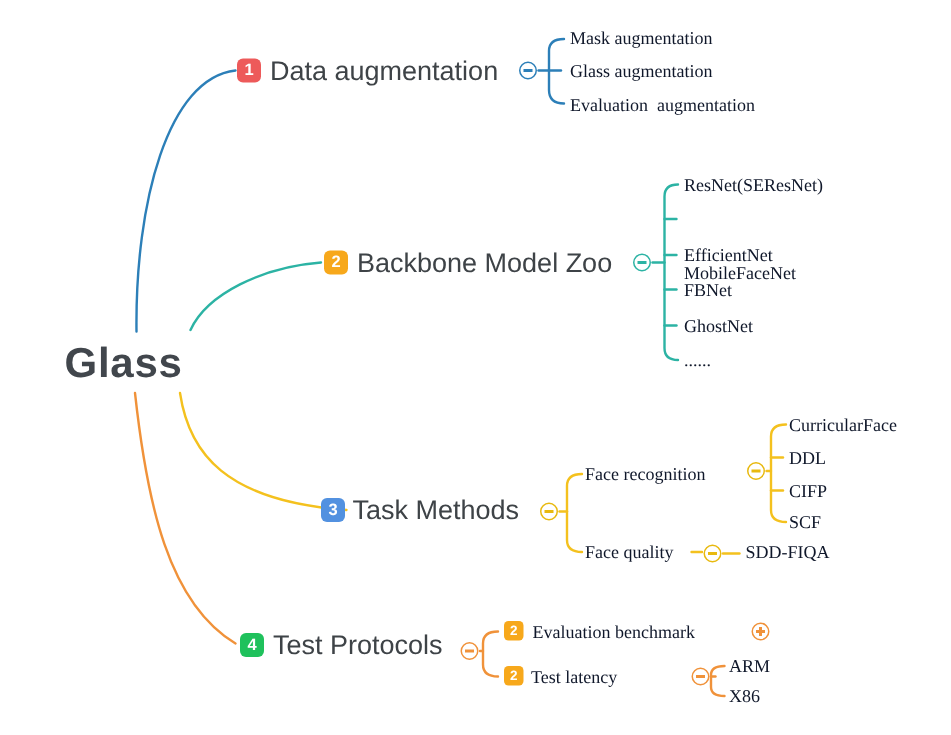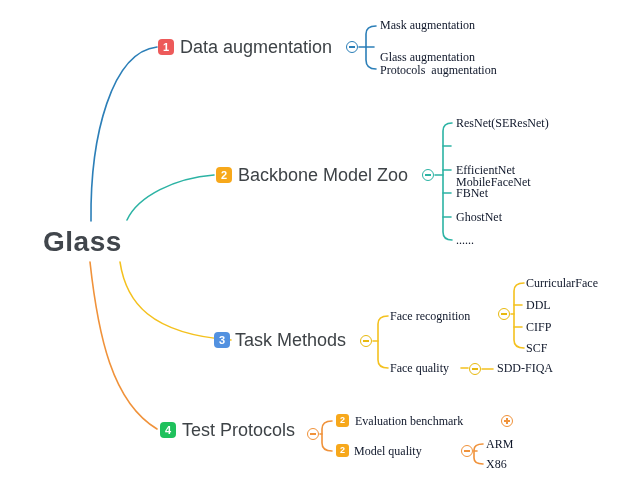--- a/index.html
+++ b/index.html
@@ -78,22 +78,22 @@
     <path class="c-orange" d="M 474 451 H 477"></path>
     <path class="c-orange" d="M 483 444 Q 474 444 474 450 V 458 Q 474 464 483 464"></path>
   </svg>
 
   <div class="node root-label" style="left:43px;top:229px;">Glass</div>
 
   <div class="badge bg-red" style="left:158px;top:39px;">1</div>
   <div class="node main-label" style="left:180px;top:36px;">Data augmentation</div>
   <div class="toggle t-blue" style="left:346px;top:41px;"></div>
   <div class="node child-label" style="left:380px;top:17px;">Mask augmentation</div>
-  <div class="node child-label" style="left:380px;top:39px;margin-top:10px;">Glass augmentation</div>
-  <div class="node child-label" style="left:380px;top:62px;">Protocols  augmentation</div>
+  <div class="node child-label" style="left:380px;top:39px;">Glass augmentation</div>
+  <div class="node child-label" style="left:380px;top:62px;">Evaluation  augmentation</div>
 
   <div class="badge bg-orange" style="left:216px;top:167px;">2</div>
   <div class="node main-label" style="left:238px;top:164px;">Backbone Model Zoo</div>
   <div class="toggle t-teal" style="left:422px;top:169px;"></div>
   <div class="node child-label" style="left:456px;top:115px;">ResNet(SEResNet)</div>
   <div class="node child-label" style="left:456px;top:138px;margin-top:36px;">MobileFaceNet</div>
   <div class="node child-label" style="left:456px;top:162px;">EfficientNet</div>
   <div class="node child-label" style="left:456px;top:185px;">FBNet</div>
   <div class="node child-label" style="left:456px;top:209px;">GhostNet</div>
   <div class="node child-label" style="left:456px;top:232px;">......</div>
@@ -115,18 +115,18 @@
 
   <div class="badge bg-green" style="left:160px;top:422px;">4</div>
   <div class="node main-label" style="left:182px;top:419px;">Test Protocols</div>
   <div class="toggle t-orange" style="left:307px;top:428px;"></div>
 
   <div class="badge small bg-orange" style="left:336px;top:414px;">2</div>
   <div class="node child-label" style="left:355px;top:413px;">Evaluation benchmark</div>
   <div class="toggle plus t-orange" style="left:501px;top:415px;"></div>
 
   <div class="badge small bg-orange" style="left:336px;top:444px;">2</div>
-  <div class="node child-label" style="left:354px;top:443px;">Model quality</div>
+  <div class="node child-label" style="left:354px;top:443px;">Test latency</div>
   <div class="toggle t-orange" style="left:461px;top:445px;"></div>
   <div class="node child-label" style="left:486px;top:436px;">ARM</div>
   <div class="node child-label" style="left:486px;top:456px;">X86</div>
 
 </div>
 
 </body></html>

